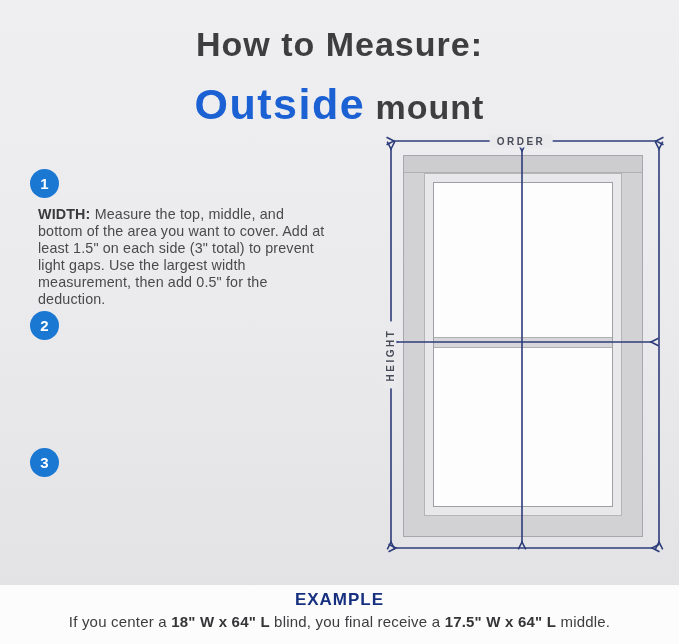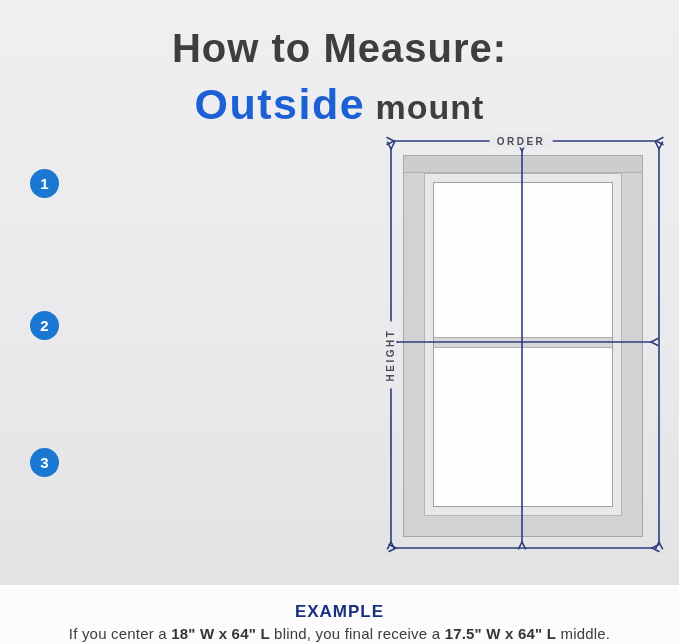--- a/index.html
+++ b/index.html
@@ -6,22 +6,22 @@
   #page{
     position:relative;
     width:679px;height:644px;
     margin:0 auto;
     background:linear-gradient(180deg,#efeff1 0%, #ebebed 45%, #e3e3e6 91%);
     font-family:"Liberation Sans", sans-serif;
     overflow:hidden;
   }
   
   .title{position:absolute;top:26px;left:0;right:0;text-align:center;line-height:1.1;}
-  .title-line1{font-size:40px;font-weight:700;color:#3e3e40;letter-spacing:1px;}
-  .title-line2{margin-top:11px;}
+  .title-line1{font-size:34px;font-weight:700;color:#3e3e40;letter-spacing:1px;}
+  .title-line2{margin-top:18px;}
   .title-highlight{font-size:43px;font-weight:800;color:#1b61d4;letter-spacing:1.5px;}
   .title-suffix{font-size:34px;font-weight:700;color:#3e3e40;letter-spacing:1px;}
   
   .step{position:absolute;left:30px;width:356px;}
   #step1{top:169px}
   #step2{top:311px}
   #step3{top:448px}
   .step-badge{
     width:29px;height:29px;border-radius:50%;
     background:#1a78d3;color:#ffffff;
@@ -43,38 +43,44 @@
     box-sizing:border-box;background:#d7d7d9;border-top:1px solid #b0b0b3;border-bottom:1px solid #b0b0b3;}
   .arrows-svg{position:absolute;left:0;top:0;pointer-events:none;}
   .measure-label{
     position:absolute;font-size:10px;font-weight:700;letter-spacing:2.5px;
     color:#474c58;background:#eaeaec;padding:1px 7px;white-space:nowrap;
   }
   #width-label{left:521px;top:141px;transform:translate(-50%,-50%);}
   #height-label{left:390px;top:355px;transform:translate(-50%,-50%) rotate(-90deg);}
   
   .footer{position:absolute;left:0;top:585px;width:100%;height:59px;background:#fcfcfd;text-align:center;}
-  .example-heading{margin-top:17px;font-size:17px;font-weight:700;color:#16307f;letter-spacing:1px;}
+  .example-heading{margin-top:5px;font-size:17px;font-weight:700;color:#16307f;letter-spacing:1px;}
   .example-line{margin-top:3px;font-size:15px;color:#3d3d3f;letter-spacing:.2px;}
   .example-bold{font-weight:700;color:#353537;}
 </style>
 </head>
 <body>
 
 <div id="page">
 
   <div class="title">
     <div class="title-line1">How to Measure:</div>
     <div class="title-line2"><span class="title-highlight">Outside</span><span class="title-suffix"> mount</span></div>
   </div>
 
   <div class="step" id="step1">
     <div class="step-badge">
         <span>1</span>
       </div>
+    <div class="step-para"><span class="step-label">WIDTH:</span> <span class="step-body">Measure the top, middle, and
+bottom of the area you want to cover. Add at
+least 1.5" on each side (3" total) to prevent
+light gaps. Use the largest width
+measurement, then add 0.5" for the
+deduction.</span></div>
   </div>
 
   <div class="step" id="step2">
     <div class="step-badge">
         <span>2</span>
       </div>
   </div>
 
   <div class="step" id="step3">
     <div class="step-badge">

